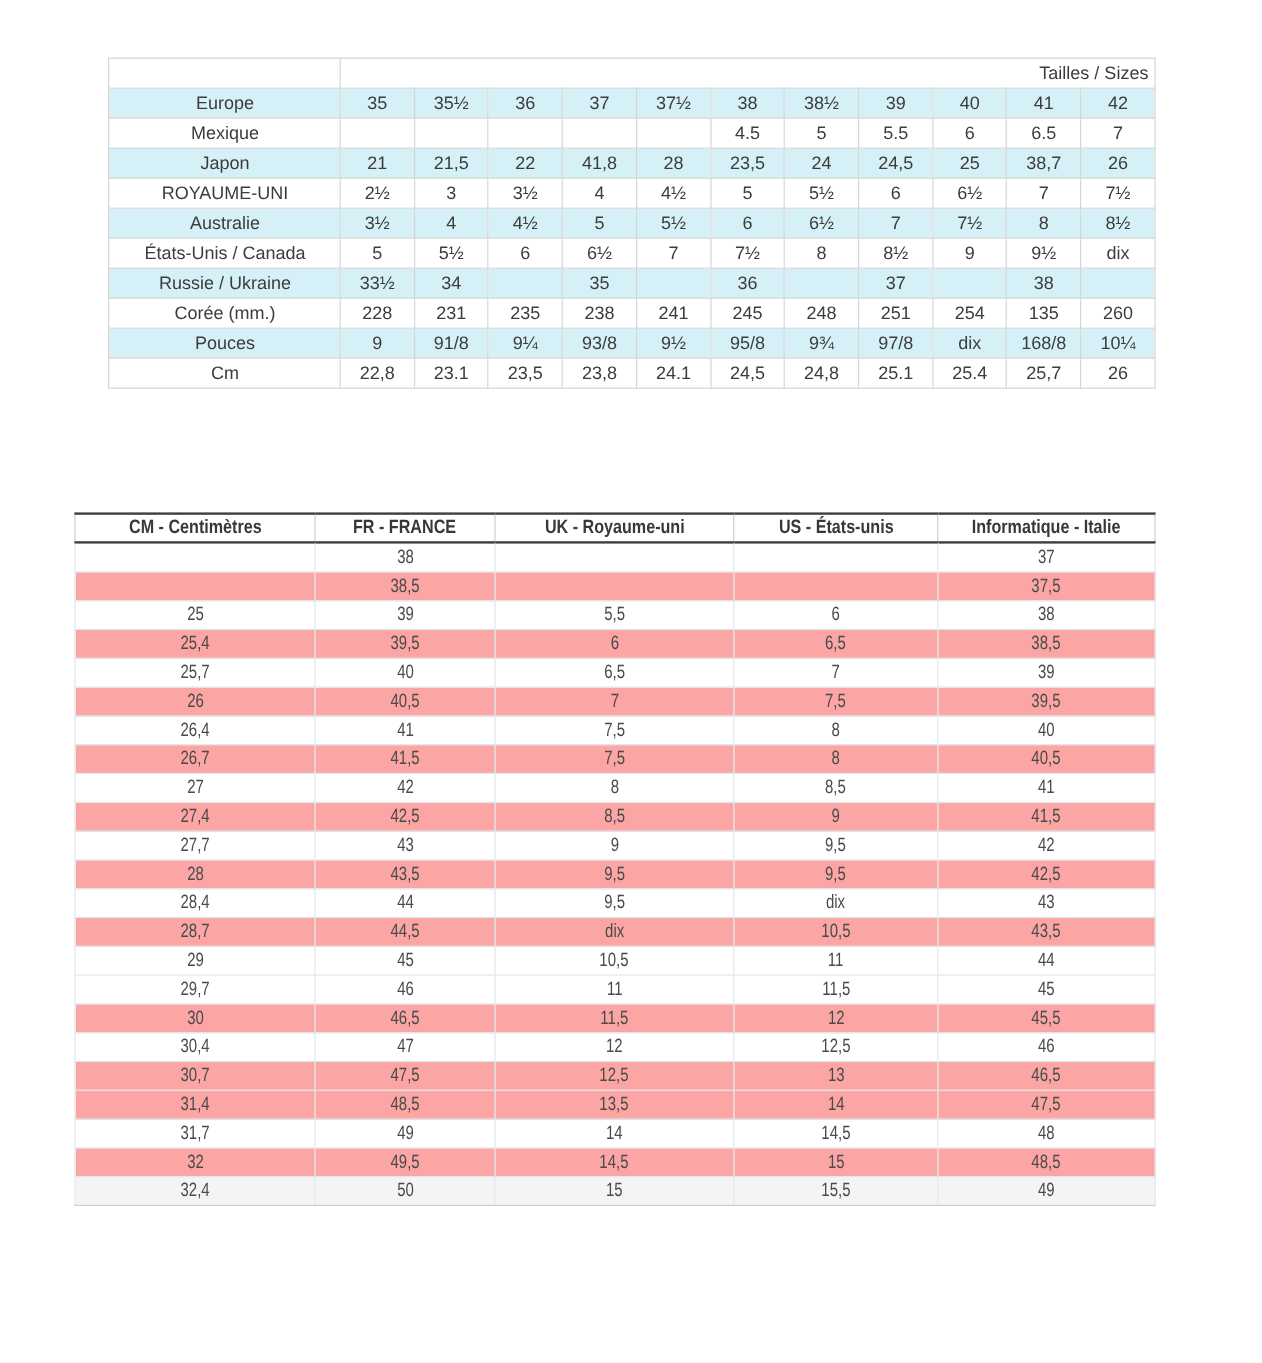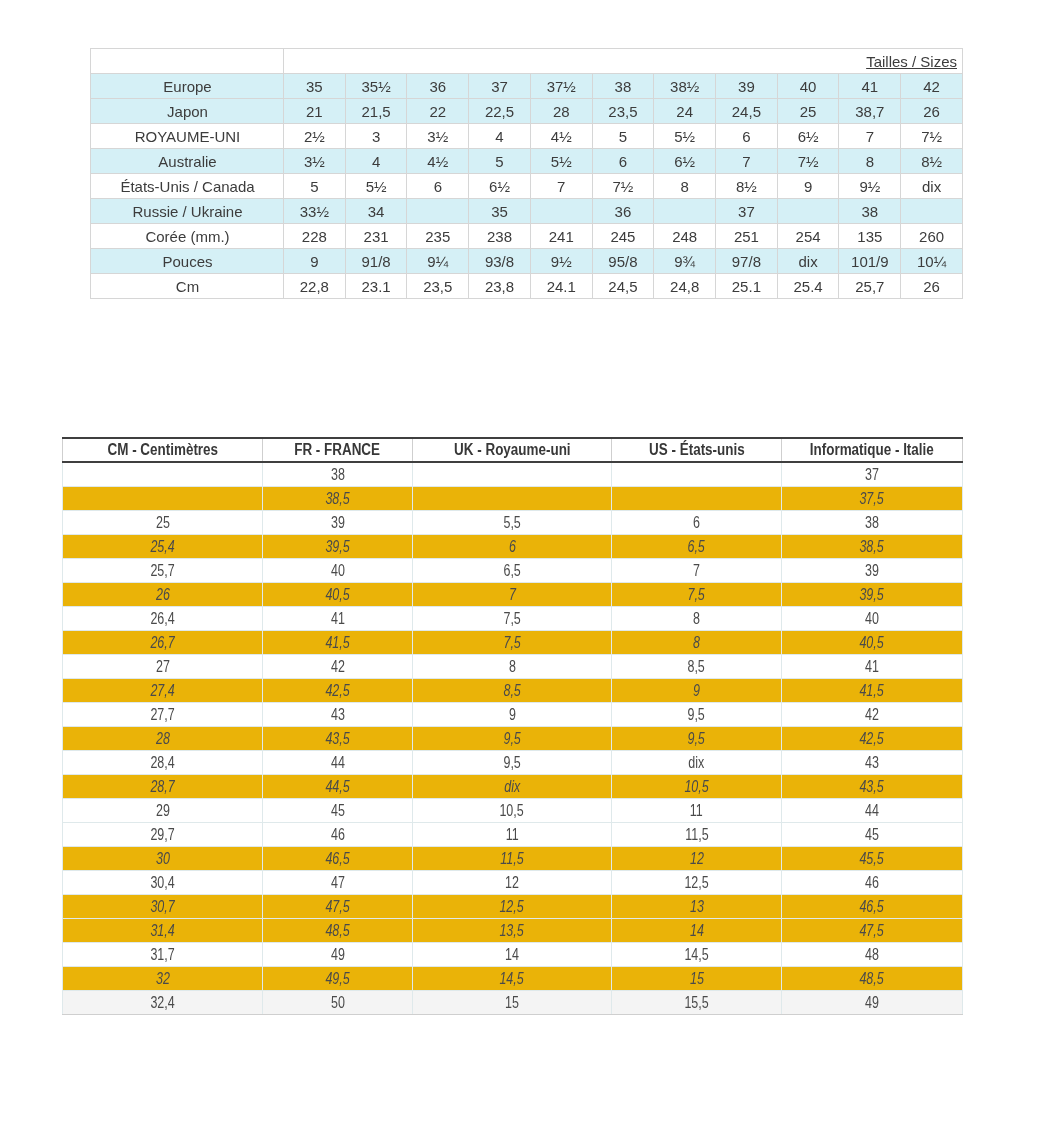--- a/index.html
+++ b/index.html
@@ -12,42 +12,42 @@
   .size-table {
     position:absolute; left:90px; top:48px; width:873px;
     border-collapse:collapse; table-layout:fixed;
     font-size:15px; color:#3c3c3c;
   }
   .size-table th, .size-table td {
     border:1px solid #d6d6d6; height:24px; padding:0 2px;
     font-weight:400; white-space:nowrap; overflow:hidden;
     text-align:center; vertical-align:middle;
   }
-  .size-table .sizes-head { text-align:right; padding-right:5px;text-decoration:underline; }
+  .size-table .sizes-head { text-align:right; padding-right:5px; }
   .size-table td.rlabel { text-align:center; padding-left:3px; }
   .size-table tr.blue { background:#d5f0f6; }
 
   
   .cm-table {
-    position:absolute; left:62px; top:437px; width:900px;
+    position:absolute; left:62px; top:427px; width:900px;
     border-collapse:collapse; table-layout:fixed;
     font-size:16px; color:#4a4a4a;
   }
   .cm-table th {
     border:1px solid #cfcfcf;
     border-top:2px solid #3f3f3f;
     border-bottom:2px solid #3f3f3f;
     height:22px; padding:0; text-align:center; vertical-align:middle;
     color:#383838; font-weight:700; white-space:nowrap;
   }
   .cm-table td {
     border:1px solid #dfe9eb; height:23px; padding:0;
     text-align:center; vertical-align:middle; white-space:nowrap;
   }
-  .cm-table tbody tr.blue { background:#eab308;font-style:italic; }
+  .cm-table tbody tr.blue { background:#fca5a5; }
   .cm-table tbody tr.lastrow { background:#f4f4f4; }
   .cm-table tbody tr.lastrow td { border-bottom:1px solid #cfcfcf;text-align:center; }
 
   
   .cond   { display:inline-block; transform:scaleX(0.78); transform-origin:center; }
   .cond-h { display:inline-block; transform:scaleX(0.84); transform-origin:center; }
 </style>
 </head>
 <body>
 
@@ -82,26 +82,40 @@
           <td>36</td>
           <td>37</td>
           <td>37½</td>
           <td>38</td>
           <td>38½</td>
           <td>39</td>
           <td>40</td>
           <td>41</td>
           <td>42</td>
         </tr>
+        <tr>
+          <td class="rlabel">Mexique</td>
+          <td></td>
+          <td></td>
+          <td></td>
+          <td></td>
+          <td></td>
+          <td>4.5</td>
+          <td>5</td>
+          <td>5.5</td>
+          <td>6</td>
+          <td>6.5</td>
+          <td>7</td>
+        </tr>
         <tr class="blue">
           <td class="rlabel">Japon</td>
           <td>21</td>
           <td>21,5</td>
           <td>22</td>
-          <td>22,5</td>
+          <td>41,8</td>
           <td>28</td>
           <td>23,5</td>
           <td>24</td>
           <td>24,5</td>
           <td>25</td>
           <td>38,7</td>
           <td>26</td>
         </tr>
         <tr>
           <td class="rlabel">ROYAUME-UNI</td>
@@ -177,21 +191,21 @@
           <td class="rlabel">Pouces</td>
           <td>9</td>
           <td>91/8</td>
           <td>9¼</td>
           <td>93/8</td>
           <td>9½</td>
           <td>95/8</td>
           <td>9¾</td>
           <td>97/8</td>
           <td>dix</td>
-          <td>101/9</td>
+          <td>168/8</td>
           <td>10¼</td>
         </tr>
         <tr>
           <td class="rlabel">Cm</td>
           <td>22,8</td>
           <td>23.1</td>
           <td>23,5</td>
           <td>23,8</td>
           <td>24.1</td>
           <td>24,5</td>

